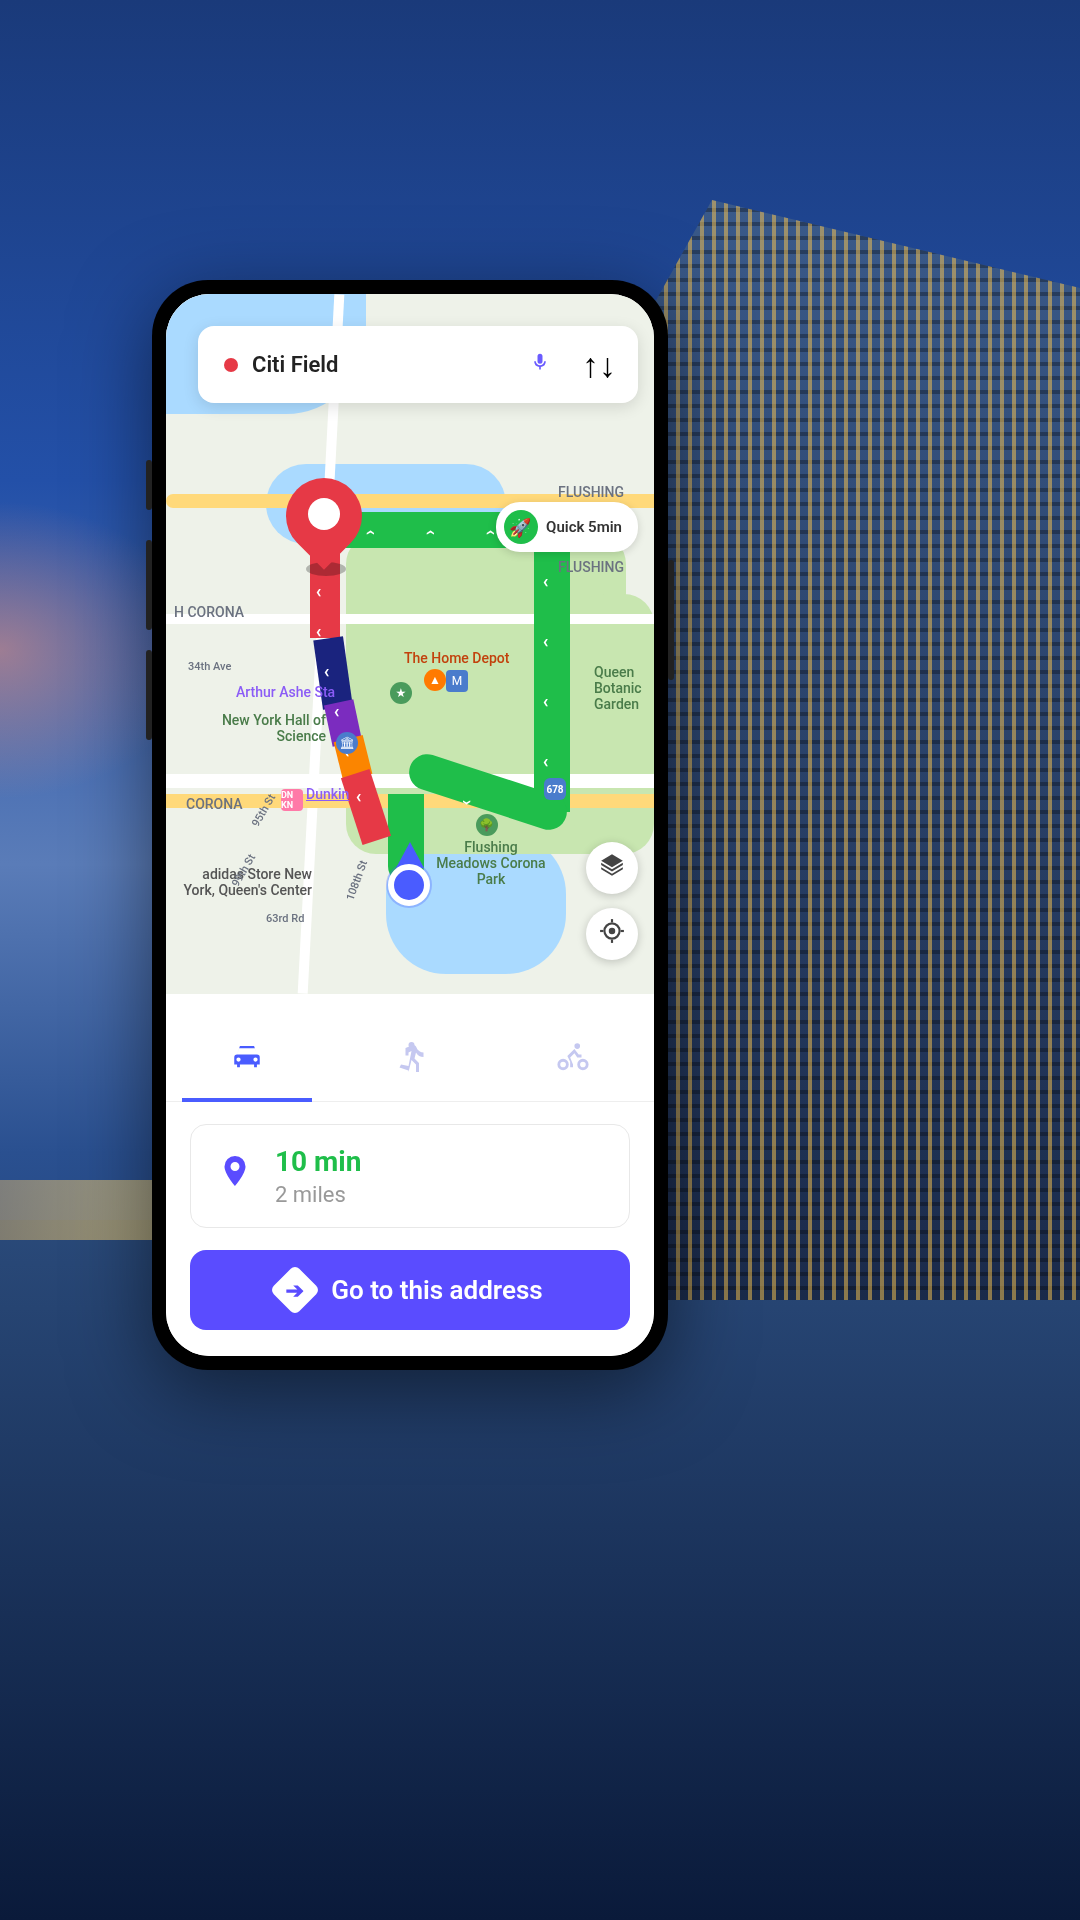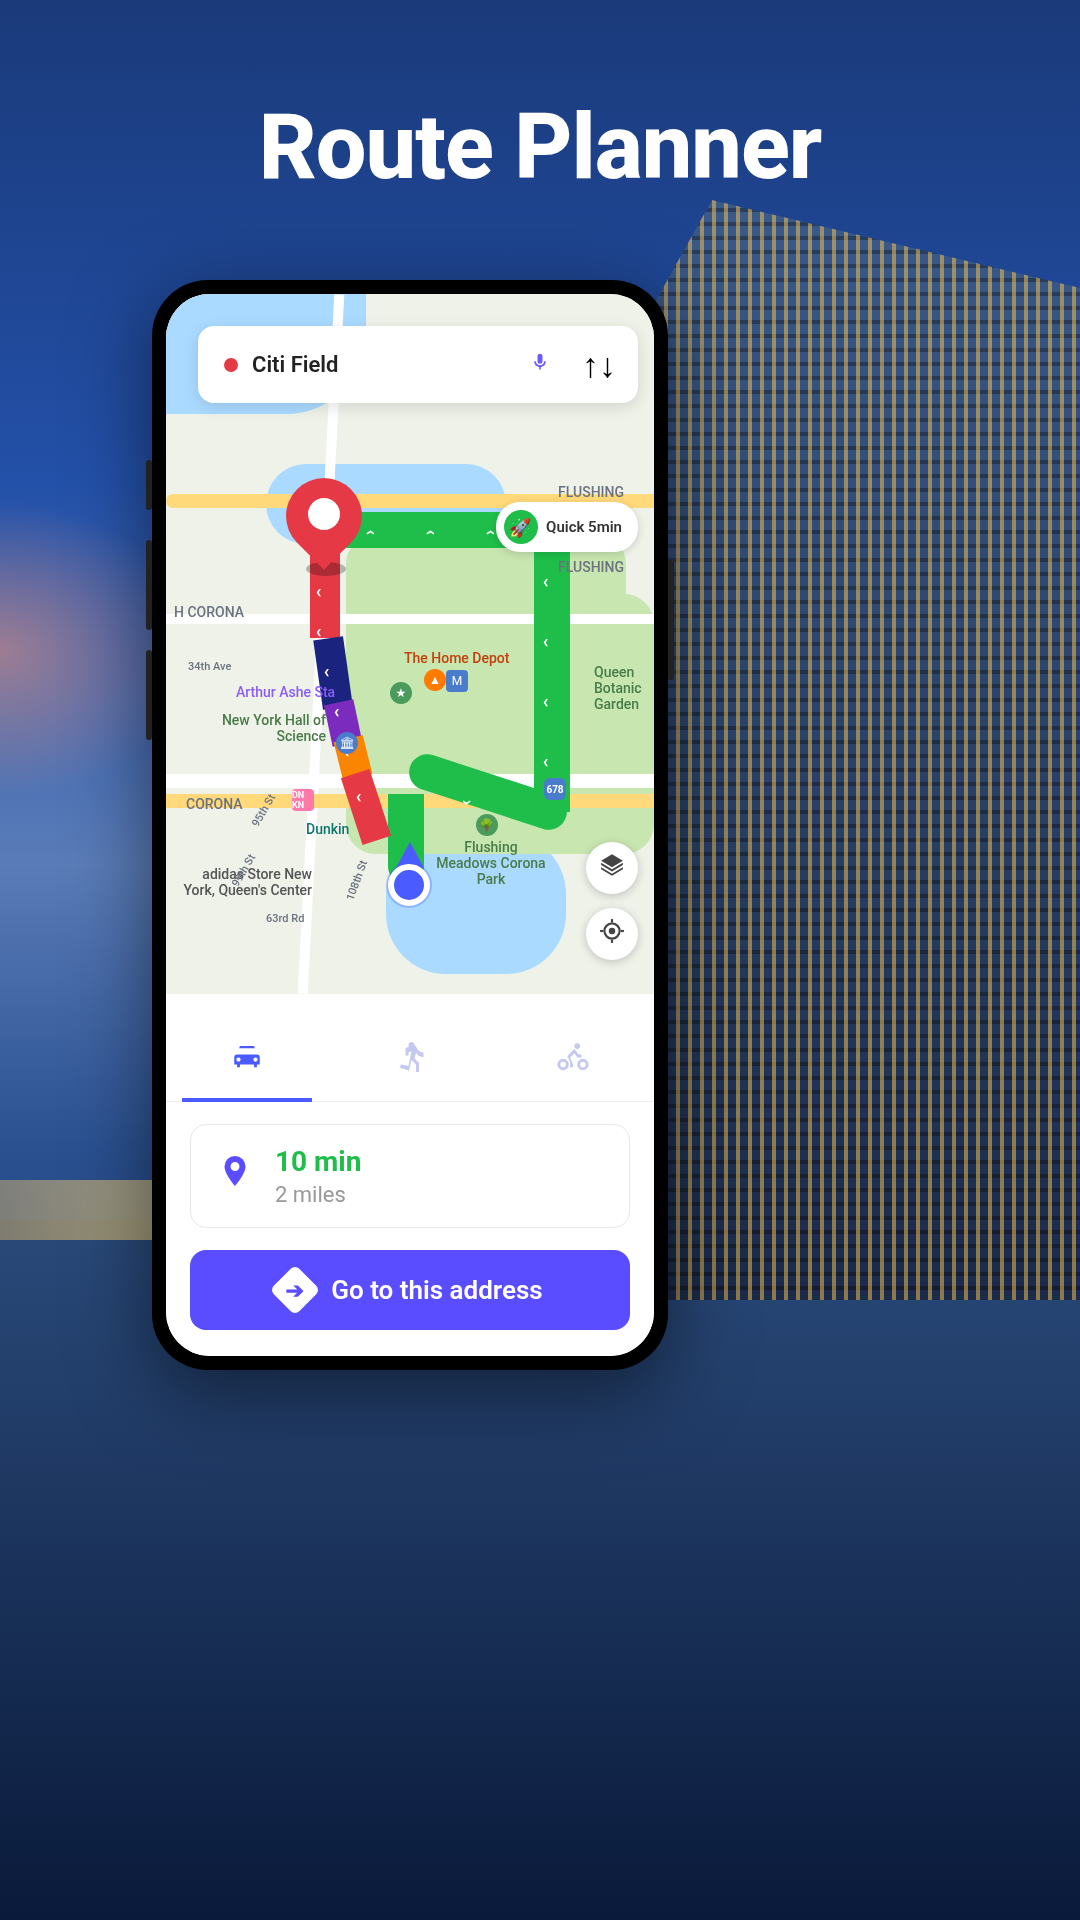--- a/index.html
+++ b/index.html
@@ -59,33 +59,33 @@
 .map-label { position:absolute; font-size:14px; color:#6b7280; font-weight:500; white-space:nowrap;}
 .ml-flushing1{ top:190px; right:30px;}
 .ml-flushing2{ top:265px; right:30px;}
 .ml-corona1{ top:310px; left:8px;}
 .ml-corona2{ top:502px; left:20px;}
 .ml-34th{ top:318px; left:22px; font-size:11px;margin-top:48px;}
 .ml-depot{ top:356px; left:238px; color:#c2410c;}
 .ml-ashe{ top:390px; left:70px; color:#8b5cf6;}
 .ml-nyhs{ top:418px; left:30px; color:#4a7c4a; text-align:right; width:130px; white-space:normal;}
 .ml-queenbg{ top:370px; right:0px; color:#4a7c4a; width:60px; white-space:normal;}
-.ml-dunkin{ top:527px; left:140px; color:#0f766e;}
+.ml-dunkin{ top:492px; left:140px; color:#8b5cf6;text-decoration:underline;}
 .ml-fmp{ top:545px; left:270px; color:#4a7c4a; width:110px; white-space:normal; text-align:center;}
 .ml-adidas{ top:572px; left:6px; color:#555; width:140px; white-space:normal; text-align:right;}
 .ml-63rd{ top:618px; left:100px; font-size:11px;}
 .ml-95th{ top:510px; left:80px; font-size:11px; transform:rotate(-60deg);}
 .ml-99th{ top:570px; left:60px; font-size:11px; transform:rotate(-60deg);}
 .ml-108th{ top:580px; left:170px; font-size:11px; transform:rotate(-70deg);}
 .poi-ico{ position:absolute; width:22px; height:22px; border-radius:50%; background:#4a9b5c; display:flex; align-items:center; justify-content:center; color:#fff; font-size:12px;}
 .pi-depot{ top:375px; left:258px; background:#ff7a00;}
 .pi-blue{ top:376px; left:280px; background:#4a7ccc; border-radius:4px;}
 .pi-ashe{ top:388px; left:224px;}
 .pi-nyhs{ top:438px; left:170px; background:#4a7ccc;}
-.pi-dunkin{ top:495px; left:115px; background:#ff7aa8; border-radius:4px; font-size:9px; font-weight:bold;margin-left:11px;}
+.pi-dunkin{ top:495px; left:115px; background:#ff7aa8; border-radius:4px; font-size:9px; font-weight:bold;}
 .pi-fmp{ top:520px; left:310px;}
 .pi-shield{ top:484px; left:378px; background:#4a7ccc; border-radius:6px;}
 
 .route-grn{ position:absolute; background:#1fbe4a; }
 .rg1{ top:218px; left:142px; width:260px; height:36px; border-radius:20px 20px 0 0;}
 .rg2{ top:218px; left:368px; width:36px; height:300px;}
 .rg3{ top:480px; left:240px; width:164px; height:36px; transform:rotate(18deg); border-radius:20px;}
 .rg4{ top:500px; left:222px; width:36px; height:90px; border-radius:0 0 20px 20px;}
 .route-seg{ position:absolute; width:30px; }
 .rs-red1{ top:254px; left:144px; height:90px; background:#e63946;}
@@ -141,21 +141,20 @@
 </style>
 </head>
 <body>
 
 <div class="bg">
   <div class="water"></div>
   <div class="city-lights"></div>
   <div class="sunset"></div>
   <div class="building"></div>
 
-  <div class="page-title">Route Planner</div>
 
   <div class="phone">
     <div class="phone-btn pb1"></div>
     <div class="phone-btn pb2"></div>
     <div class="phone-btn pb3"></div>
     <div class="phone-btn pb4"></div>
     <div class="screen">
 
       <div class="map-area">
         <div class="water-patch wp1"></div>

